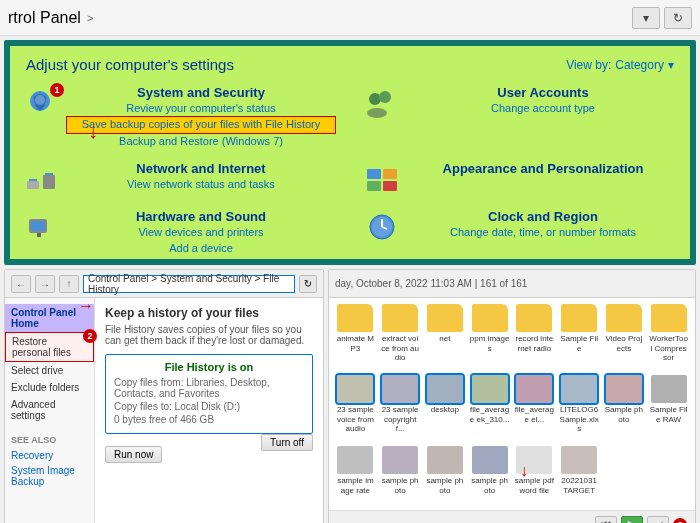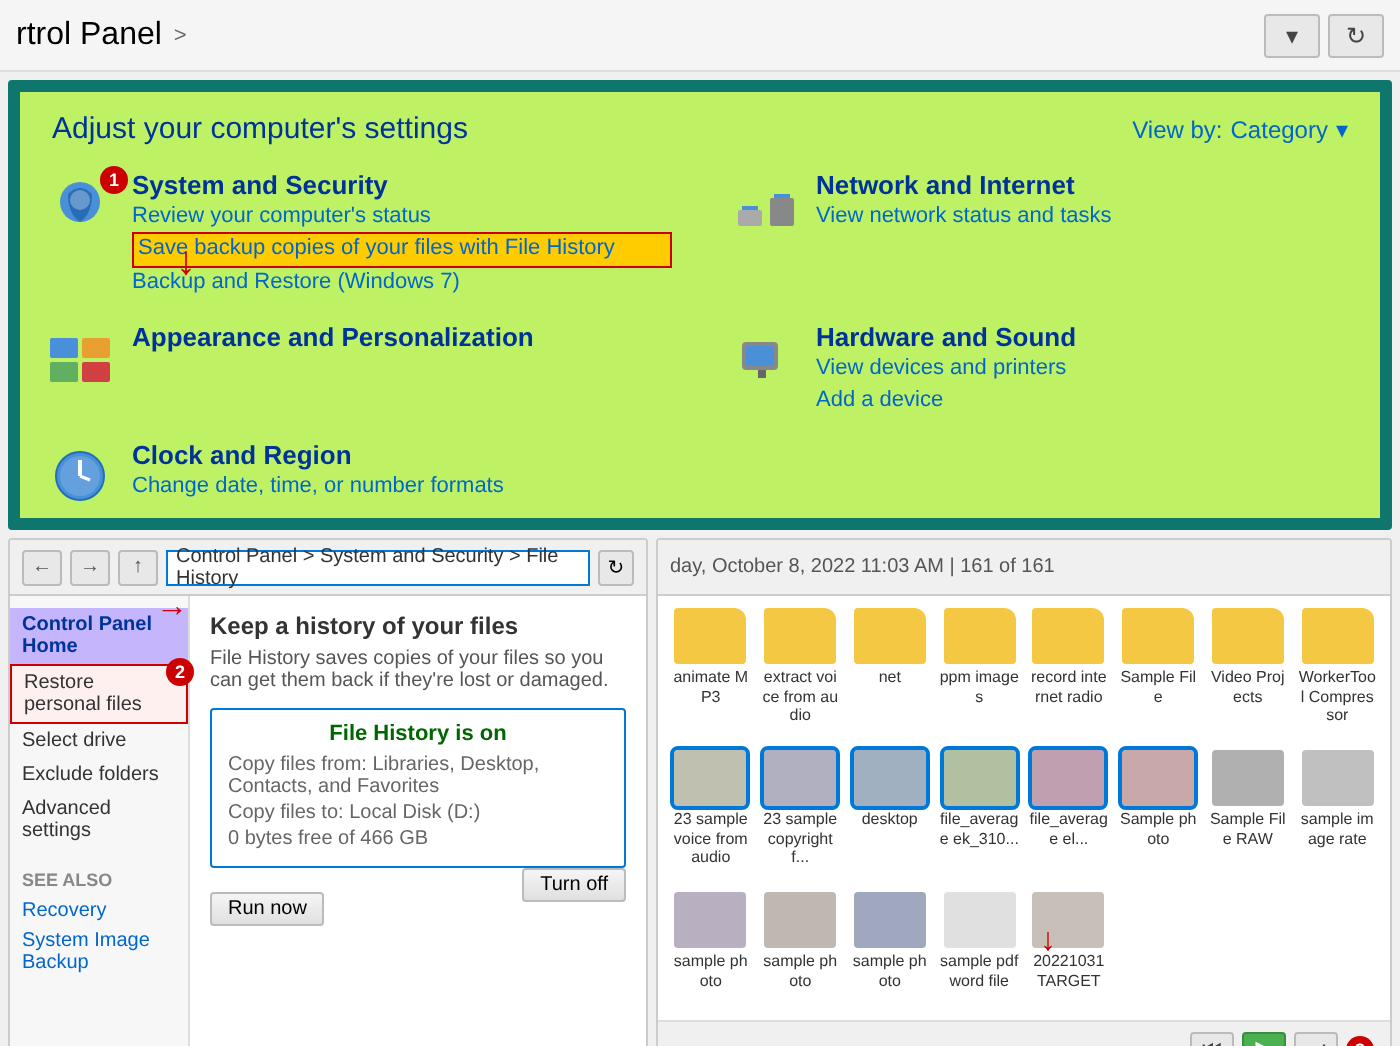--- a/index.html
+++ b/index.html
@@ -91,21 +91,21 @@
     .cp-icon {
       width: 36px;
       height: 36px;
       flex-shrink: 0;
       display: flex;
       align-items: center;
       justify-content: center;
       font-size: 22px;
     }
 
-    .cp-text { flex: 1; }
+    .cp-text { flex: 1; text-align: center; }
     .cp-text h3 {
       font-size: 13px;
       font-weight: 600;
       color: #003399;
       margin-bottom: 1px;
     }
     .cp-text a {
       font-size: 11px;
       color: #0066cc;
       text-decoration: none;
@@ -443,20 +443,33 @@
       <div class="cp-text">
         <h3>System and Security</h3>
         <a>Review your computer's status</a>
         <a class="highlighted">Save backup copies of your files with File History</a>
         <a>Backup and Restore (Windows 7)</a>
       </div>
 
       <div class="badge" style="left:32px;top:2px;">1</div>
     </div>
 
+    <div class="cp-item">
+      <div class="cp-icon">
+        <svg width="34" height="32" viewBox="0 0 34 32">
+          <circle cx="10" cy="12" r="6" fill="#4a8a4a"></circle>
+          <circle cx="20" cy="10" r="6" fill="#5a9a5a"></circle>
+          <ellipse cx="12" cy="26" rx="10" ry="5" fill="#5a7a5a" opacity="0.7"></ellipse>
+        </svg>
+      </div>
+      <div class="cp-text">
+        <h3>User Accounts</h3>
+        <a>Change account type</a>
+      </div>
+    </div>
 
     <div class="cp-item">
       <div class="cp-icon">
         <svg width="34" height="32" viewBox="0 0 34 32">
           <rect x="4" y="18" width="12" height="8" rx="1" fill="#aaa"></rect>
           <rect x="20" y="12" width="12" height="14" rx="1" fill="#888"></rect>
           <rect x="6" y="16" width="8" height="2" fill="#4a90d9"></rect>
           <rect x="22" y="10" width="8" height="2" fill="#4a90d9"></rect>
         </svg>
       </div>
@@ -627,20 +640,24 @@
       </div>
       <div class="fb-file">
         <div class="fb-file-icon img selected" style="background:#b0c0a0;"></div>
         <div class="fb-file-label">file_average ek_310...</div>
       </div>
       <div class="fb-file">
         <div class="fb-file-icon img selected" style="background:#c0a0b0;"></div>
         <div class="fb-file-label">file_average el...</div>
       </div>
       <div class="fb-file">
+        <div class="fb-file-icon img selected" style="background:#a8b8c8;"></div>
+        <div class="fb-file-label">LITELOG6 Sample.xlxs</div>
+      </div>
+      <div class="fb-file">
         <div class="fb-file-icon img selected" style="background:#c8a8a8;"></div>
         <div class="fb-file-label">Sample photo</div>
       </div>
 
       <div class="fb-file">
         <div class="fb-file-icon img" style="background:#b0b0b0;"></div>
         <div class="fb-file-label">Sample File RAW</div>
       </div>
       <div class="fb-file">
         <div class="fb-file-icon img" style="background:#c0c0c0;"></div>

